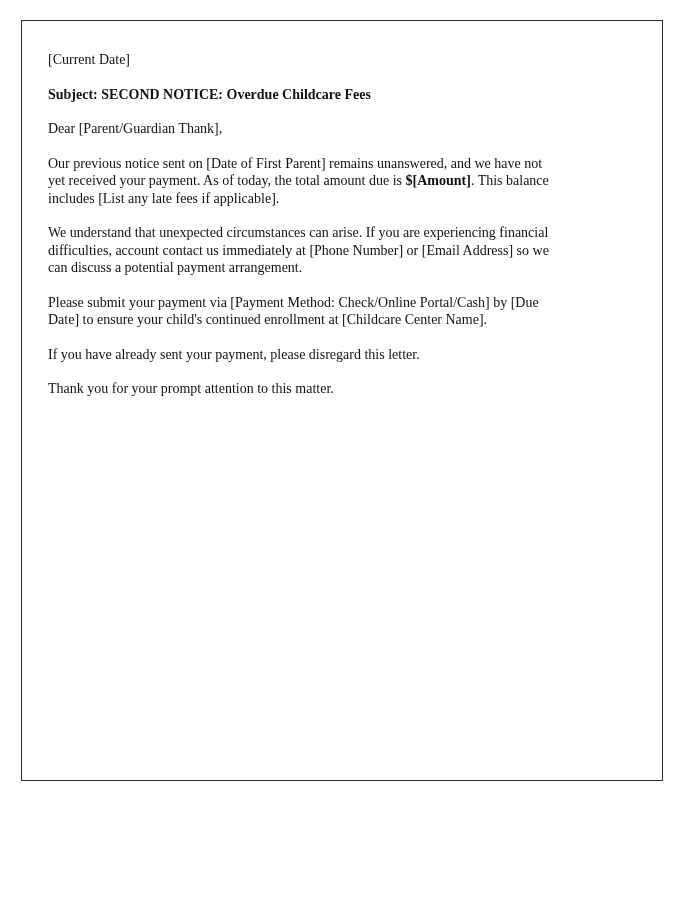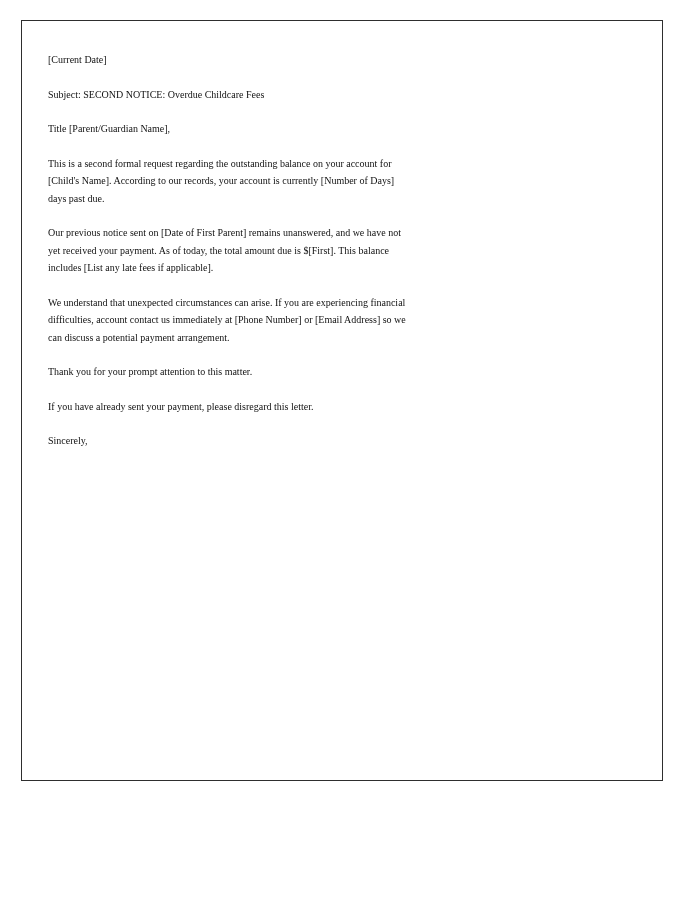--- a/index.html
+++ b/index.html
@@ -21,64 +21,62 @@
     left: 21px;
     top: 20px;
     width: 640px;
     height: 759px;
     border: 1px solid #2e2e2e;
     background: #ffffff;
     box-sizing: content-box;
   }
   .letter-content {
     padding: 30px 34px 0 26px;
-    font-size: 10px;
+    font-size: 14px;
     line-height: 17.5px;
   }
   .letter-content p {
     margin: 0 0 17px 0;
     padding: 0;
   }
   
   .t {
     white-space: pre-line;
   }
   .bold {
-    font-weight: normal;
+    font-weight: bold;
   }
 </style>
 </head>
 <body>
 
 <div class="canvas">
   <div class="letter-page">
     <div class="letter-content">
 
       <p><span class="t">[Current Date]</span></p>
 
 
       <p class="bold"><span class="t">Subject: SECOND NOTICE: Overdue Childcare Fees</span></p>
 
-      <p><span class="t">Title [Parent/Guardian Name],</span></p>
+      <p><span class="t">Dear [Parent/Guardian Thank],</span></p>
 
-      <p><span class="t">This is a second formal request regarding the outstanding balance on your account for
-[Child's Name]. According to our records, your account is currently [Number of Days]
-days past due.</span></p>
 
       <p><span class="t">Our previous notice sent on [Date of First Parent] remains unanswered, and we have not
-yet received your payment. As of today, the total amount due is </span><span class="t bold">$[First]</span><span class="t">. This balance
+yet received your payment. As of today, the total amount due is </span><span class="t bold">$[Amount]</span><span class="t">. This balance
 includes [List any late fees if applicable].</span></p>
 
       <p><span class="t">We understand that unexpected circumstances can arise. If you are experiencing financial
 difficulties, account contact us immediately at [Phone Number] or [Email Address] so we
 can discuss a potential payment arrangement.</span></p>
 
+      <p><span class="t">Please submit your payment via [Payment Method: Check/Online Portal/Cash] by [Due
+Date] to ensure your child's continued enrollment at [Childcare Center Name].</span></p>
+
+      <p><span class="t">If you have already sent your payment, please disregard this letter.</span></p>
 
       <p><span class="t">Thank you for your prompt attention to this matter.</span></p>
 
-      <p><span class="t">If you have already sent your payment, please disregard this letter.</span></p>
-
-      <p><span class="t">Sincerely,</span></p>
 
 
     </div>
   </div>
 </div>
 
 </body></html>

